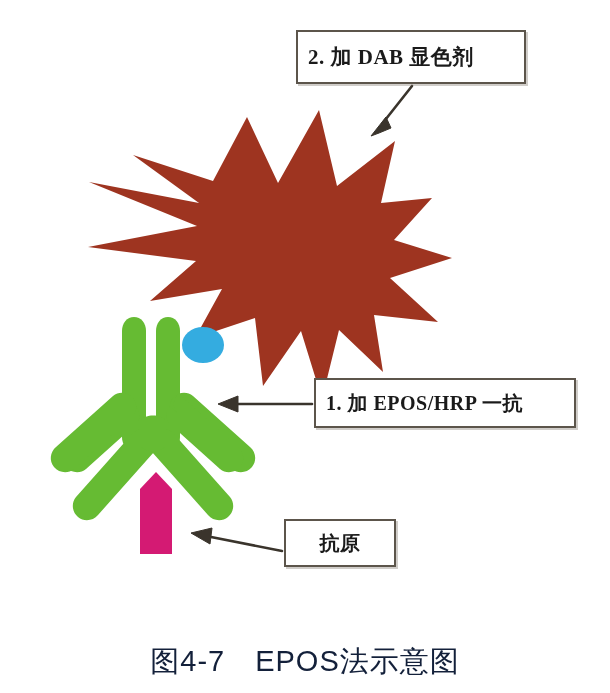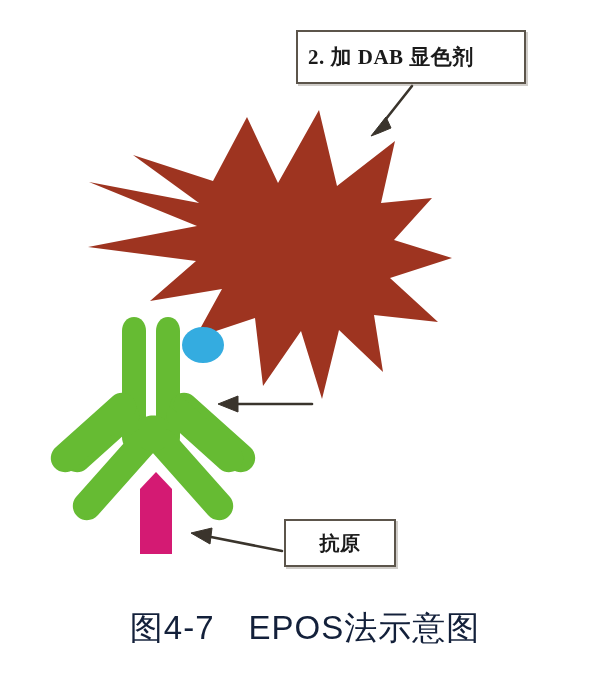--- a/index.html
+++ b/index.html
@@ -75,25 +75,25 @@
     height: 48px;
     font-size: 20px;
     justify-content: center;
     padding: 0 24px;
   }
 
   
   #figure-caption {
     position: absolute;
     left: 0;
-    top: 606px;
+    top: 642px;
     width: 610px;
     text-align: center;
     color: #13203a;
-    font-size: 33px;
+    font-size: 29px;
     font-family: "Liberation Sans", "DejaVu Sans", sans-serif;
     letter-spacing: 1px;
     white-space: pre;
   }
 </style>
 </head>
 <body>
 
 <div id="figure-root">
 
@@ -221,20 +221,23 @@
       <line x1="282" y1="551" x2="206" y2="536" stroke-width="2.6" stroke-linecap="round"></line>
       <polygon points="191,533 212,528 210,544"></polygon>
     </g>
 
   </svg>
 
   <div id="callout-dab" class="callout">
     <span>2. 加 DAB 显色剂</span>
   </div>
 
+  <div id="callout-epos" class="callout">
+    <span>1. 加 EPOS/HRP 一抗</span>
+  </div>
 
   <div id="callout-antigen" class="callout">
     <span>抗原</span>
   </div>
 
   <div id="figure-caption">图4-7　EPOS法示意图</div>
 
 </div>
 
 </body></html>

